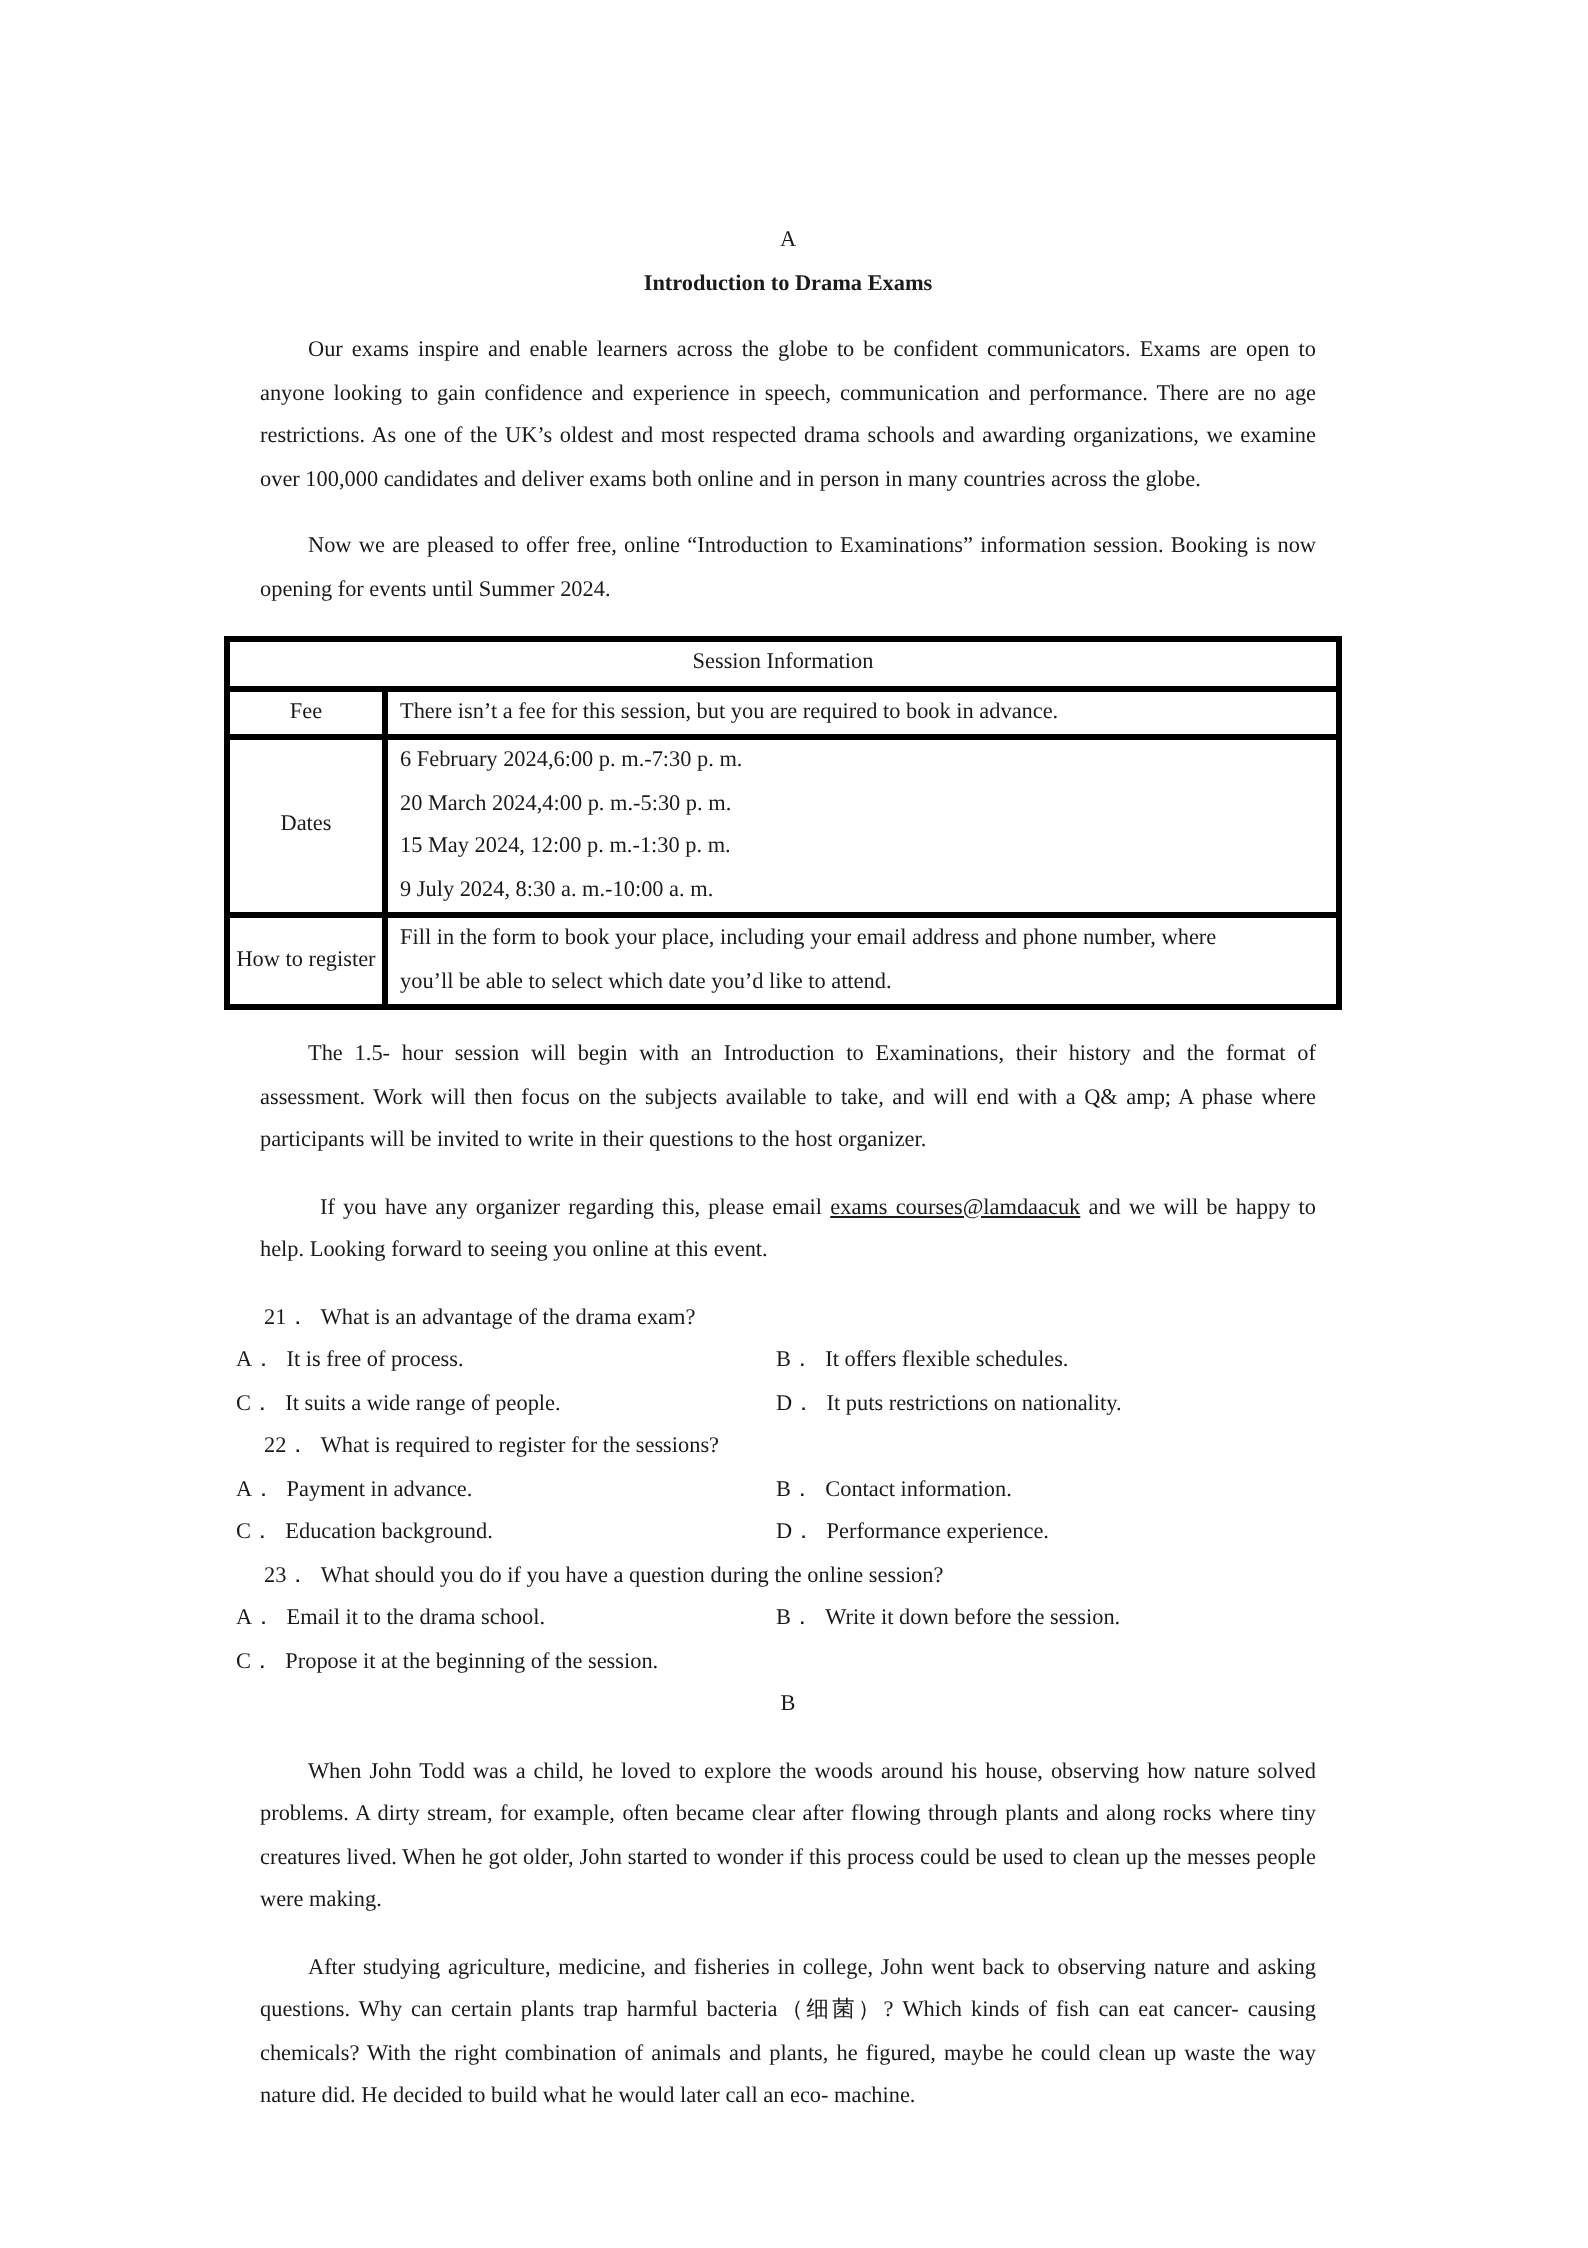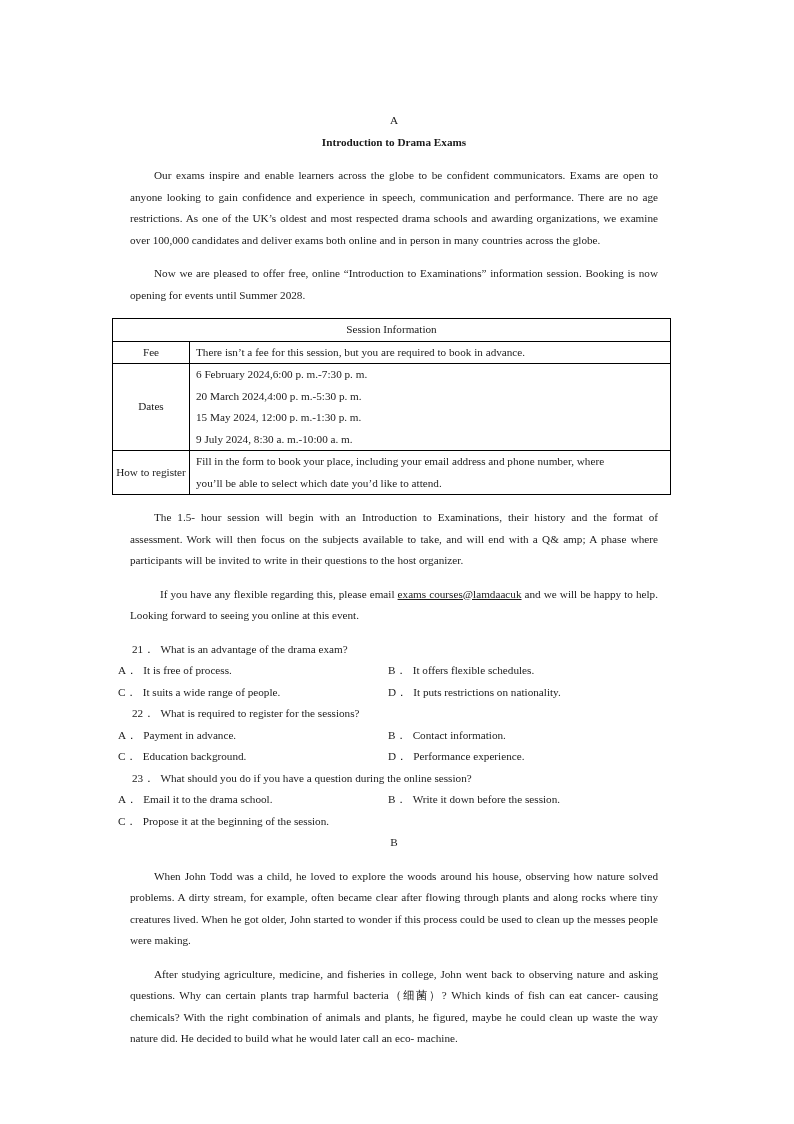--- a/index.html
+++ b/index.html
@@ -13,40 +13,40 @@
     .sec-letter { height: 21.5px; line-height: 21.5px; }
     .title { font-weight: bold; height: 21.5px; line-height: 21.5px; }
     p { margin: 12px; line-height: 21.5px; text-align: justify; }
     p.indent { text-indent: 24px; }
     p.indent2 { text-indent: 30px; }
     table.info {
       border-collapse: collapse; width: 559px; margin-left: -6px;
       margin-top: 0; margin-bottom: 0;
     }
     table.info td {
-      border: 1px solid #000000; padding: 0 6px; line-height: 21.5px;
+      border: 3px solid #000000; padding: 0 6px; line-height: 21.5px;
       vertical-align: middle; font-size: 11.2px;
     }
     table.info td.label { text-align: center; width: 76px; padding: 0 0; }
     table.info td.head { text-align: center; }
     .q { line-height: 21.5px; height: 21.5px; margin-left: 14px; }
     .opts { display: flex; height: 21.5px; line-height: 21.5px; }
     .opt { width: 270px; white-space: nowrap; }
     .opt .letter { margin-right: 6px; }
     .qnum { margin-right: 6px; }
     .link { text-decoration: underline; color: #1a1a1a; cursor: pointer; }
   </style>
 </head>
 <body>
 
 <div class="page">
   <div class="center sec-letter">A</div>
   <div class="center title">Introduction to Drama Exams</div>
   <p class="indent">Our exams inspire and enable learners across the globe to be confident communicators. Exams are open to anyone looking to gain confidence and experience in speech, communication and performance. There are no age restrictions. As one of the UK’s oldest and most respected drama schools and awarding organizations, we examine over 100,000 candidates and deliver exams both online and in person in many countries across the globe.</p>
-  <p class="indent">Now we are pleased to offer free, online “Introduction to Examinations” information session. Booking is now opening for events until Summer 2028.</p>
+  <p class="indent">Now we are pleased to offer free, online “Introduction to Examinations” information session. Booking is now opening for events until Summer 2024.</p>
 
   <table class="info">
     <tbody>
         <tr>
       <td class="head" colspan="2">Session Information</td>
     </tr>
     <tr>
       <td class="label">Fee</td>
       <td>
         <div>There isn’t a fee for this session, but you are required to book in advance.</div>
@@ -65,21 +65,21 @@
       <td class="label">How to register</td>
       <td>
         <div>Fill in the form to book your place, including your email address and phone number, where</div>
         <div>you’ll be able to select which date you’d like to attend.</div>
       </td>
     </tr>
   </tbody>
     </table>
 
   <p class="indent">The 1.5- hour session will begin with an Introduction to Examinations, their history and the format of assessment. Work will then focus on the subjects available to take, and will end with a Q&amp; amp; A phase where participants will be invited to write in their questions to the host organizer.</p>
-  <p class="indent2"><span>If you have any flexible regarding this, please email </span><span class="link">exams courses@lamdaacuk</span><span> and we will be happy to help. Looking forward to seeing you online at this event.</span></p>
+  <p class="indent2"><span>If you have any organizer regarding this, please email </span><span class="link">exams courses@lamdaacuk</span><span> and we will be happy to help. Looking forward to seeing you online at this event.</span></p>
 
   <div>
     <div class="q"><span class="qnum">21．</span><span>What is an advantage of the drama exam?</span></div>
     <div class="opts">
       <div class="opt"><span class="letter">A．</span><span>It is free of process.</span></div>
       <div class="opt"><span class="letter">B．</span><span>It offers flexible schedules.</span></div>
     </div>
     <div class="opts">
       <div class="opt"><span class="letter">C．</span><span>It suits a wide range of people.</span></div>
       <div class="opt"><span class="letter">D．</span><span>It puts restrictions on nationality.</span></div>

